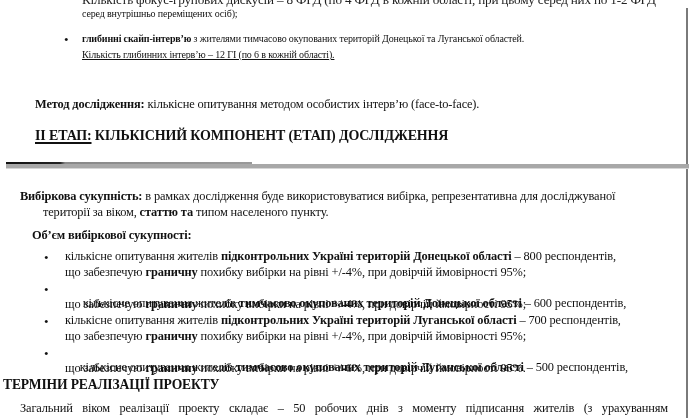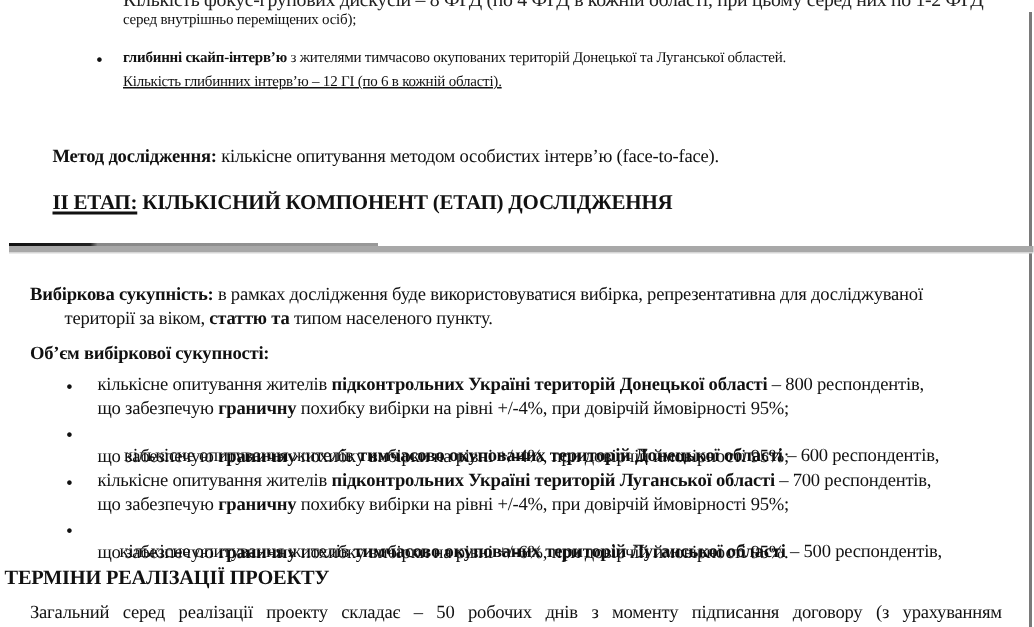--- a/index.html
+++ b/index.html
@@ -110,21 +110,21 @@
 <div class="divider-band2"></div>
 
 <div>
   <div class="line sm" style="left:20px; top:189px;">
     <b>Вибіркова сукупність:</b><span> в рамках дослідження буде використовуватися вибірка, репрезентативна для досліджуваної</span>
   </div>
   <div class="line sm" style="left:20px; top:205px;margin-left:23px;">
     <span>території за віком, </span><b>статтю та</b><span> типом населеного пункту.</span>
   </div>
 
-  <div class="line sm b" style="left:20px; top:228px;">Об’єм вибіркової сукупності:</div>
+  <div class="line sm b" style="left:32px; top:228px;">Об’єм вибіркової сукупності:</div>
 
   <div class="bullet" style="left:44px; top:250px;">•</div>
   <div class="line sm" style="left:65px; top:249px;">
     <span>кількісне опитування жителів </span><b>підконтрольних Україні територій Донецької області</b><span> – 800 респондентів,</span>
   </div>
   <div class="line sm" style="left:65px; top:265px;">
     <span>що забезпечую </span><b>граничну</b><span> похибку вибірки на рівні +/-4%, при довірчій ймовірності 95%;</span>
   </div>
 
   <div class="bullet" style="left:44px; top:282px;">•</div>
@@ -148,28 +148,28 @@
     <span> кількісне опитування жителів </span><b>тимчасово окупованих територій Луганської області</b><span> – 500 респондентів,</span>
   </div>
   <div class="line sm" style="left:65px; top:361px;">
     <span>що забезпечую </span><b>граничну</b><span> похибку вибірки на рівні +/-6%, при довірчій ймовірності 95%.</span>
   </div>
 
   <div class="line b" style="left:3px; top:377px; font-size:13.6px;">ТЕРМІНИ РЕАЛІЗАЦІЇ ПРОЕКТУ</div>
 
   <div class="line sm justify" style="left:20px; top:401px;">
     <span>Загальний</span>
-    <span>серед</span>
+    <span>віком</span>
     <span>реалізації</span>
     <span>проекту</span>
     <span>складає</span>
     <span>–</span>
     <span>50</span>
     <span>робочих</span>
     <span>днів</span>
     <span>з</span>
     <span>моменту</span>
     <span>підписання</span>
-    <span>договору</span>
+    <span>жителів</span>
     <span>(з</span>
     <span>урахуванням</span>
   </div>
 </div>
 
 </body></html>

